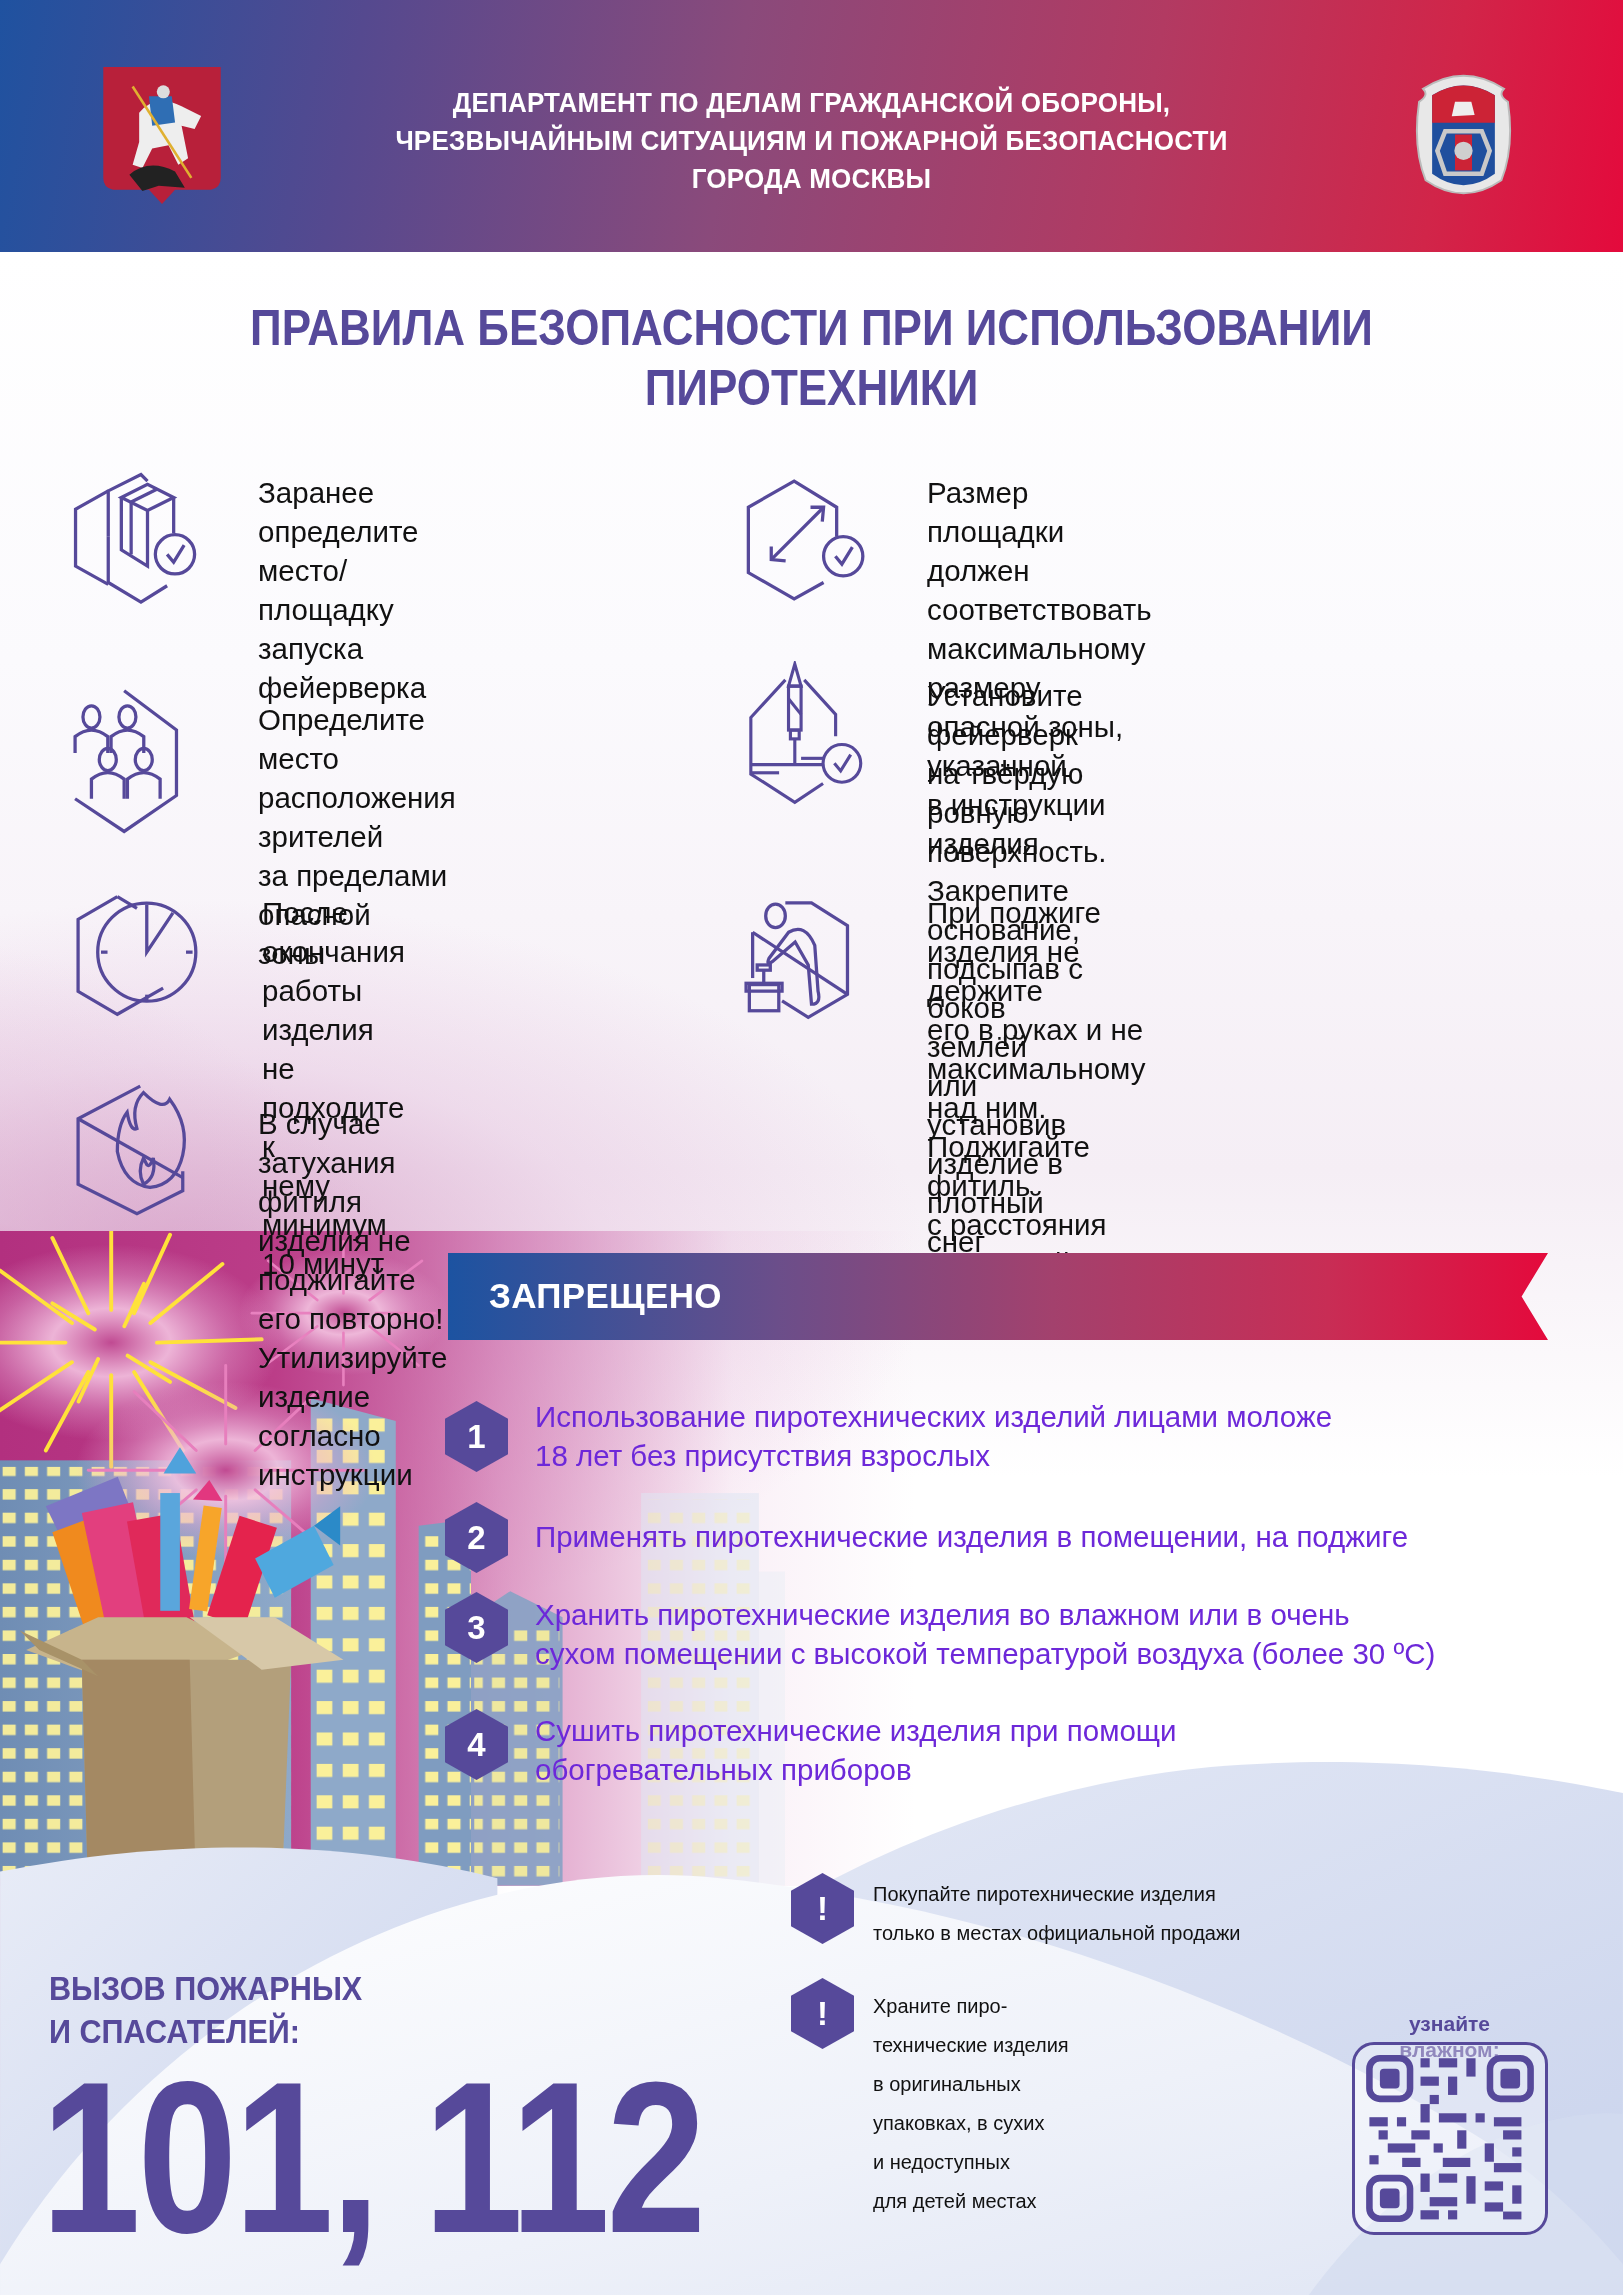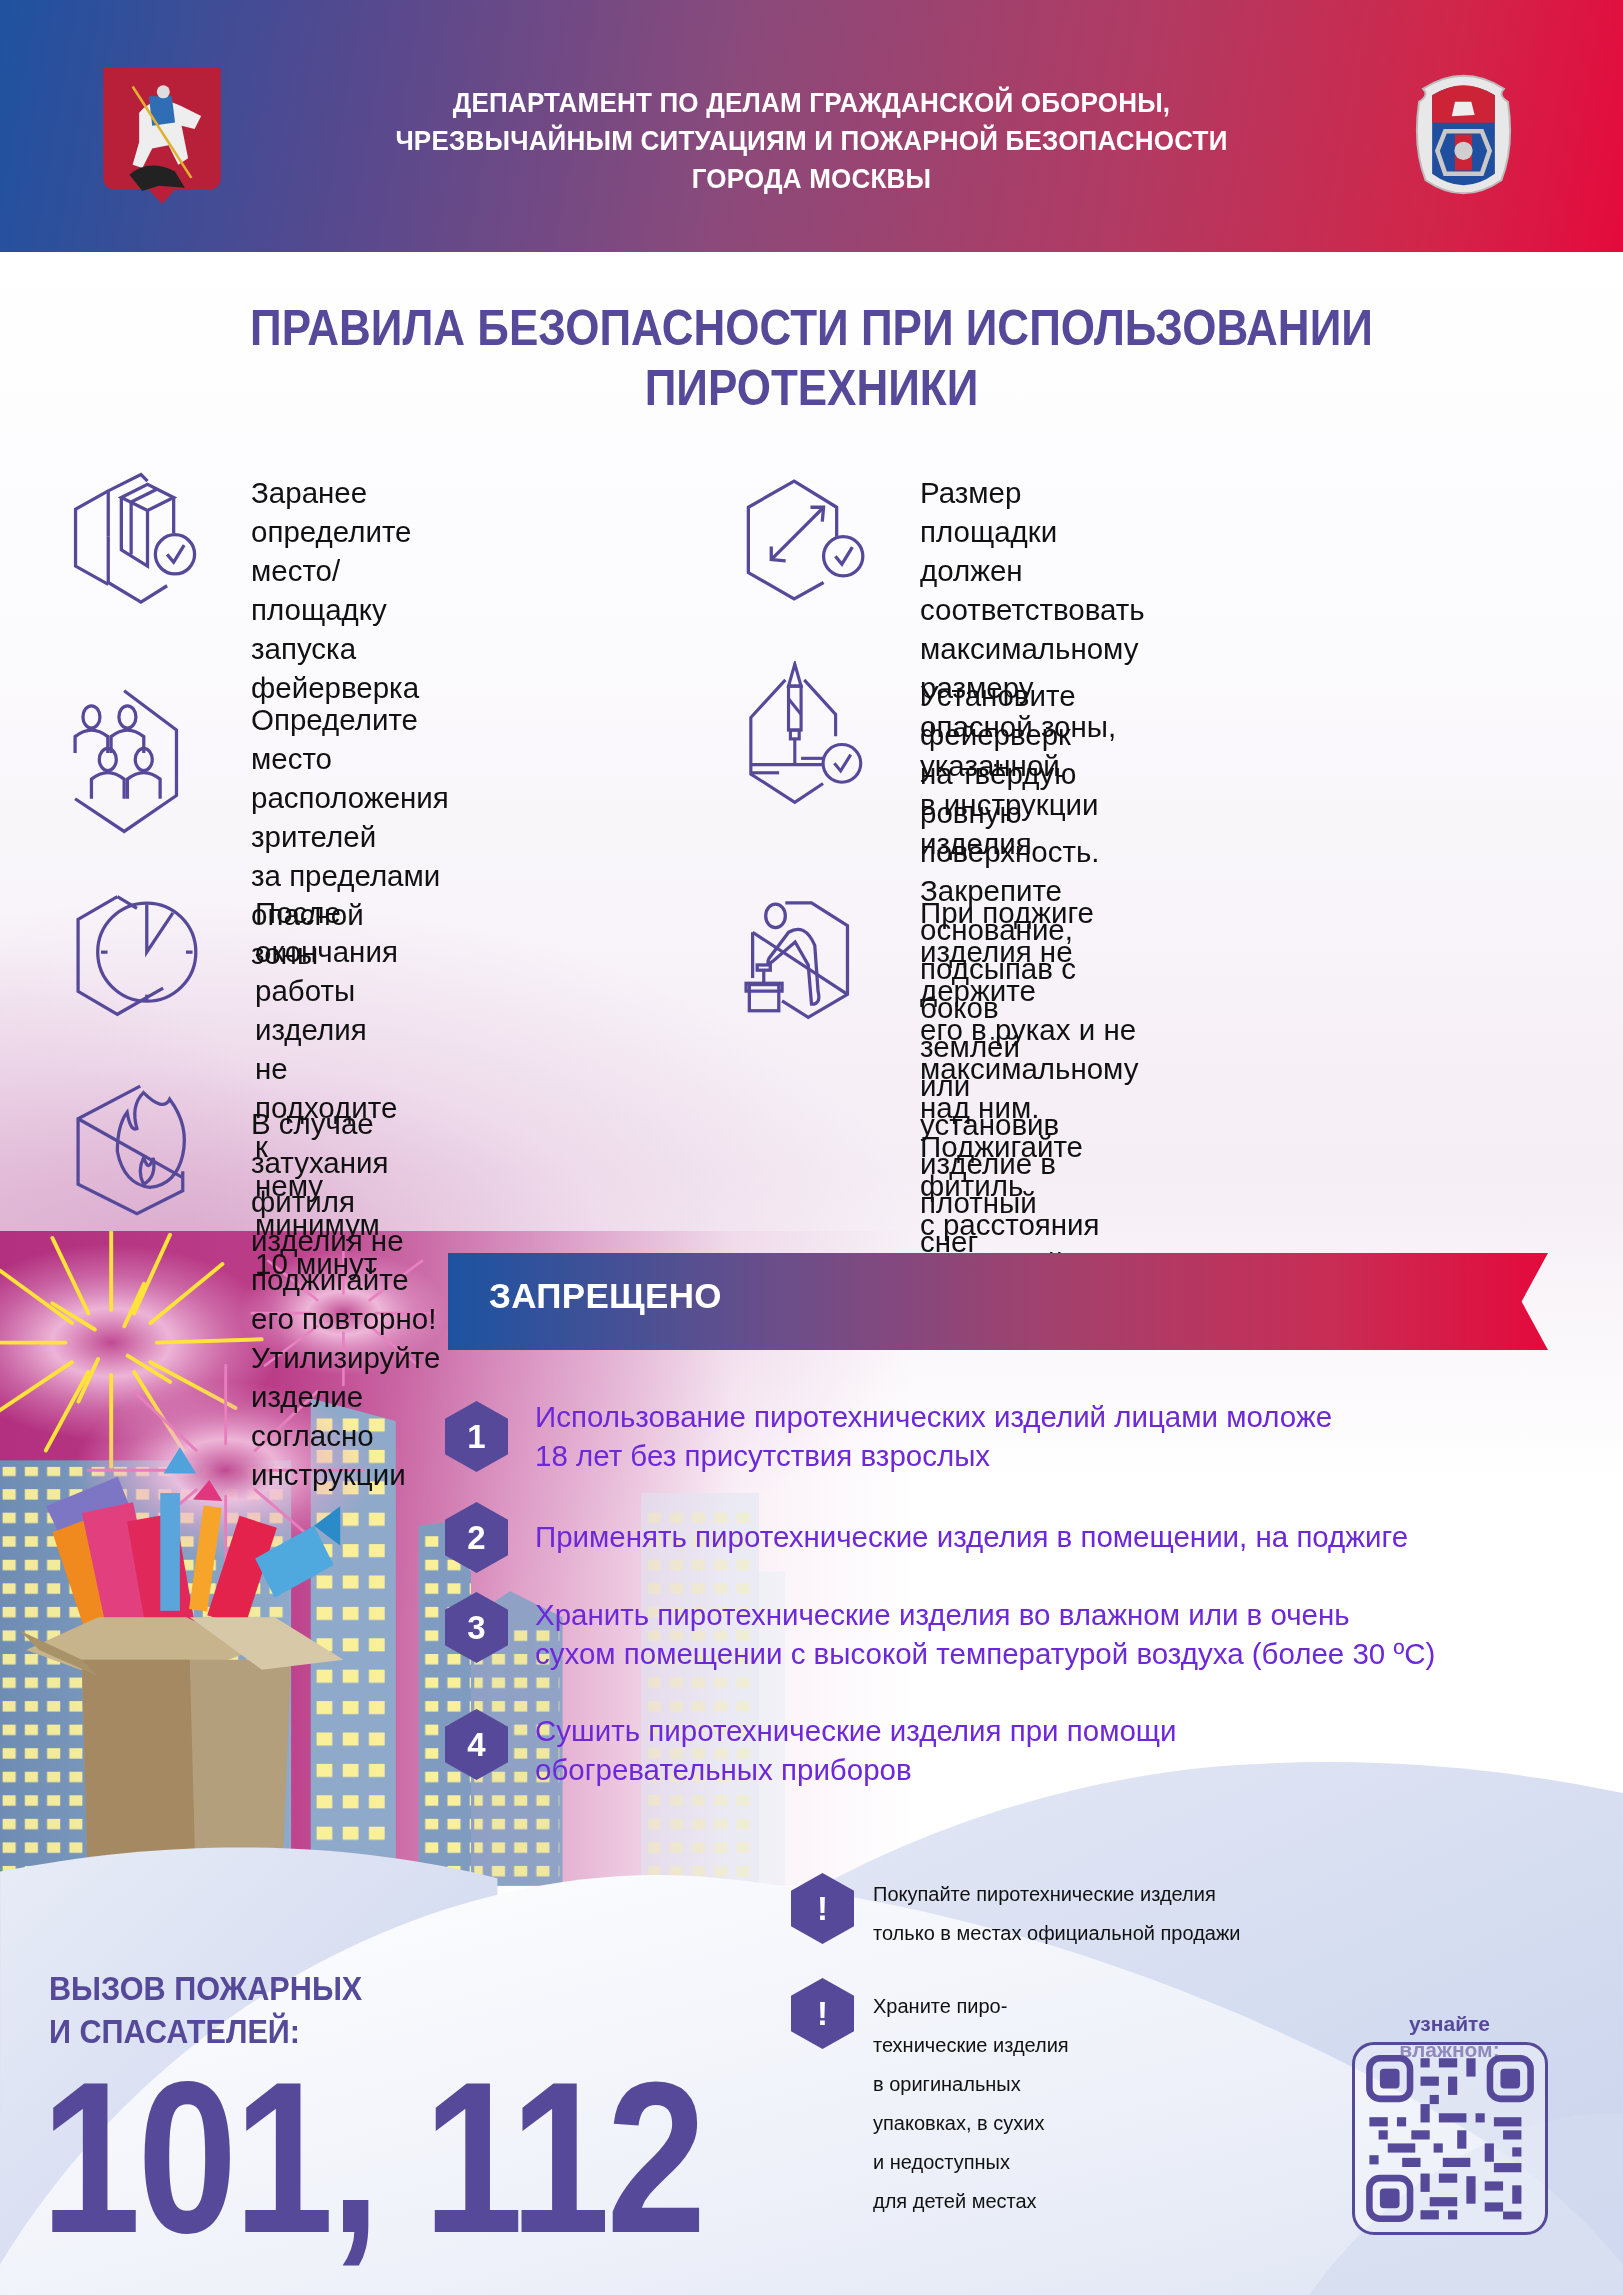--- a/index.html
+++ b/index.html
@@ -52,25 +52,26 @@
     font-size: 50px; line-height: 60px;
     transform: scaleX(0.88); transform-origin: center;
   }
 
   
   .rule { position: absolute; }
   .rule-icon { position: absolute; width: 157px; height: 157px; }
   .rule-text {
     position: absolute; font-size: 29.5px; line-height: 39px; color: #111;
     white-space: pre-line;
+    margin-left: 7px;
   }
 
   
   .banner {
-    position: absolute; left: 448px; top: 1253px; width: 1100px; height: 97px;
+    position: absolute; left: 448px; top: 1253px; width: 1100px; height: 87px;
     background: linear-gradient(90deg, #1c53a1 0%, #6b4e8a 30%, #a3416d 55%, #c82d55 80%, #e40a3c 100%);
     clip-path: polygon(0 0, 100% 0, 97.6% 50%, 100% 100%, 0 100%);
   }
   .banner-label {
     position: absolute; left: 41px; top: 19.6px; color: #fff; font-weight: bold;
     font-size: 35px; line-height: 46px; letter-spacing: 0.3px;
   }
 
   
   .hex-badge {

